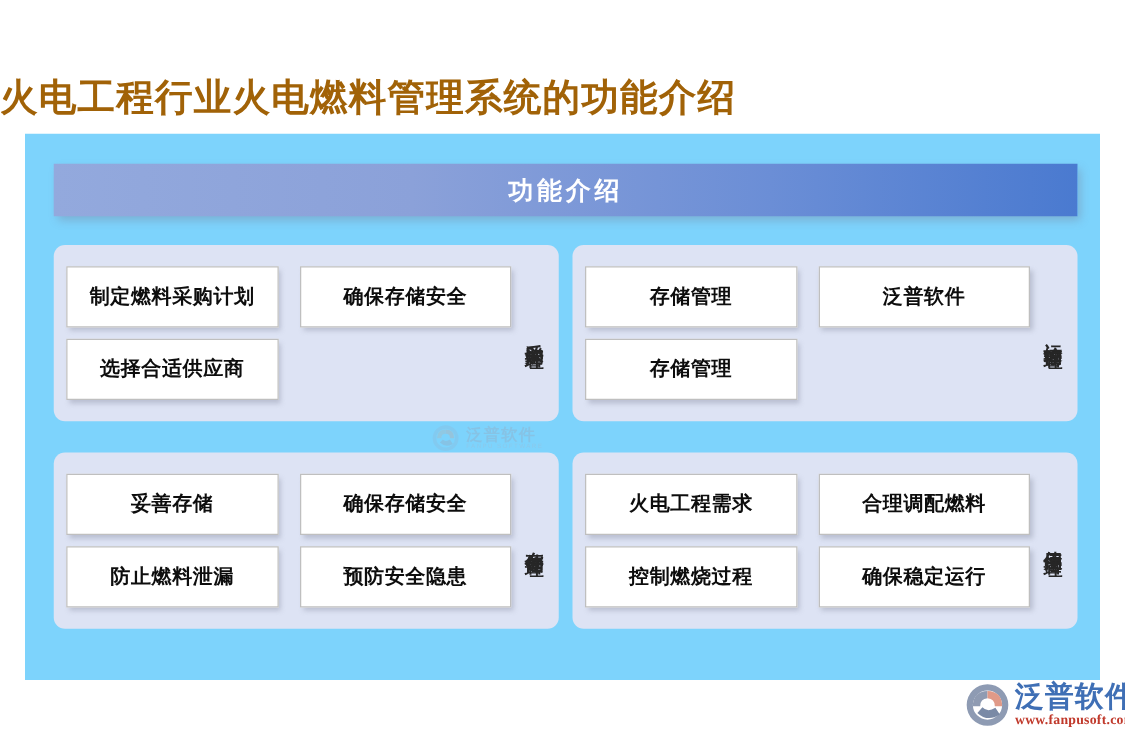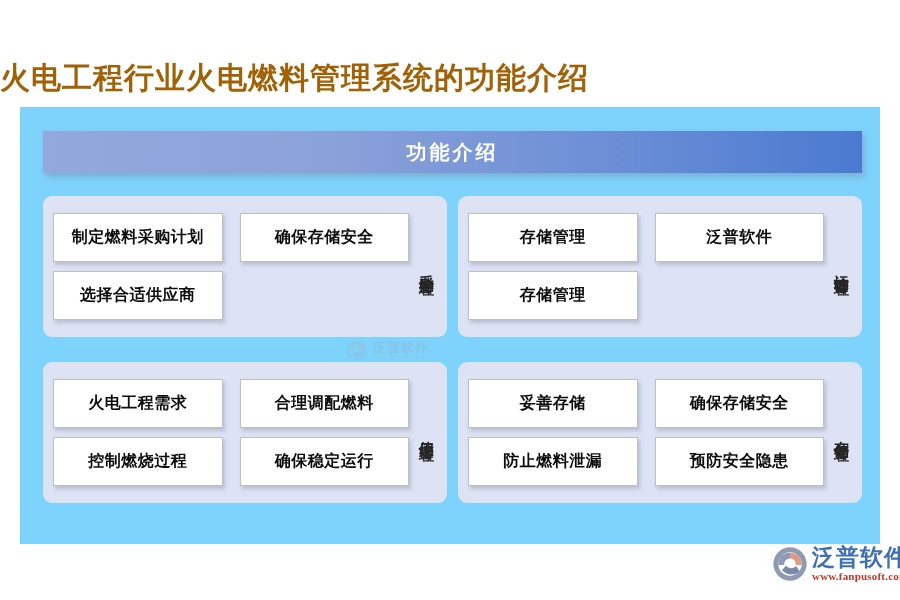--- a/index.html
+++ b/index.html
@@ -204,36 +204,36 @@
       <div class="panel-boxes">
         <div class="box">存储管理</div>
         <div class="box">泛普软件</div>
         <div class="box">存储管理</div>
       </div>
       <div class="panel-vlabel">运输管理</div>
     </div>
 
     <div class="panel">
       <div class="panel-boxes">
+        <div class="box">妥善存储</div>
+        <div class="box">确保存储安全</div>
+        <div class="box">防止燃料泄漏</div>
+        <div class="box">预防安全隐患</div>
+      </div>
+      <div class="panel-vlabel">存储管理</div>
+    </div>
+
+    <div class="panel">
+      <div class="panel-boxes">
         <div class="box">火电工程需求</div>
         <div class="box">合理调配燃料</div>
         <div class="box">控制燃烧过程</div>
         <div class="box">确保稳定运行</div>
       </div>
       <div class="panel-vlabel">使用管理</div>
-    </div>
-
-    <div class="panel">
-      <div class="panel-boxes">
-        <div class="box">妥善存储</div>
-        <div class="box">确保存储安全</div>
-        <div class="box">防止燃料泄漏</div>
-        <div class="box">预防安全隐患</div>
-      </div>
-      <div class="panel-vlabel">存储管理</div>
     </div>
 
   </div>
 </div>
 
 <div class="watermark">
   <svg class="wm-mark" viewBox="0 0 40 40">
     <path d="M20 2 A18 18 0 1 0 20 38 A18 18 0 1 0 20 2 Z M20 7 A13 13 0 1 1 20 33 A13 13 0 1 1 20 7 Z" fill="#9aa3b8" opacity="0.55"></path>
     <path d="M8 20 Q8 8 20 8 L20 14 Q14 14 14 20 Z" fill="#b9b2ac"></path>
     <path d="M20 8 Q32 8 32 20 L26 20 Q26 14 20 14 Z" fill="#c9a79c"></path>

